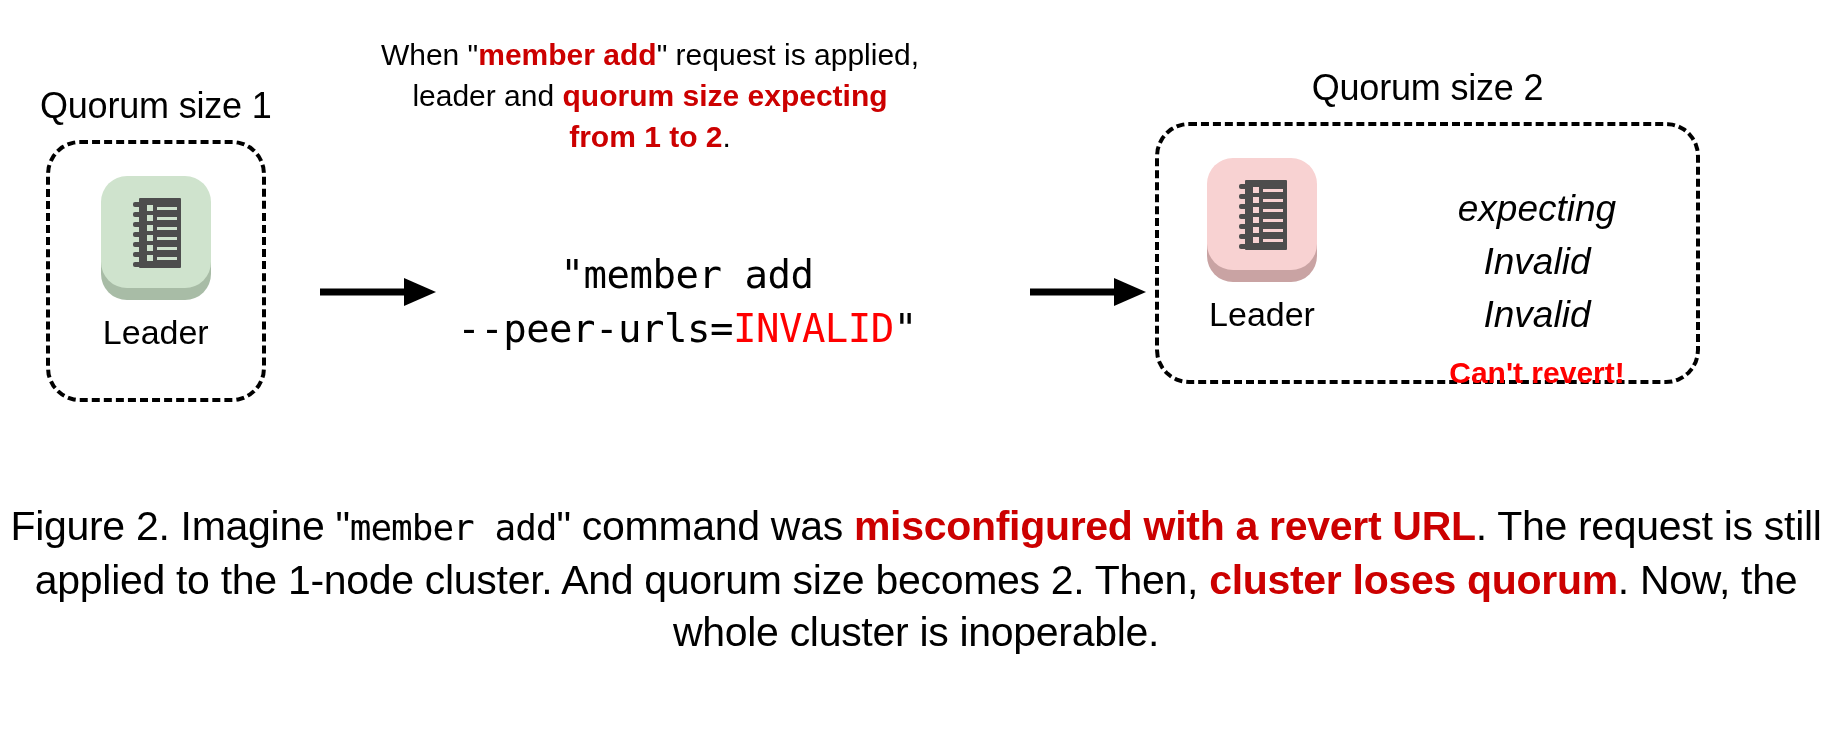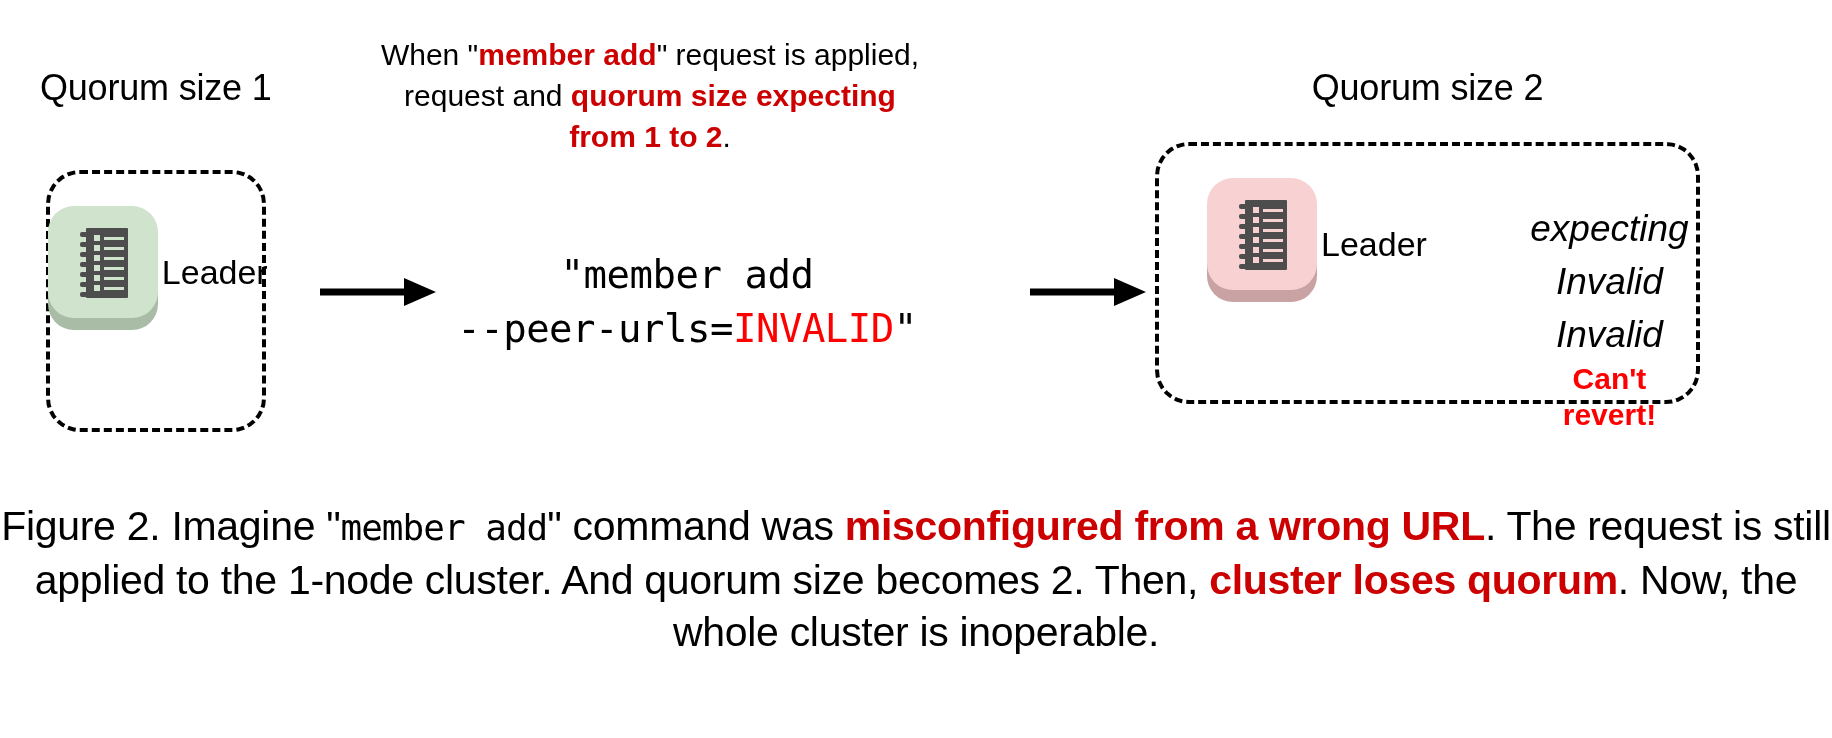--- a/index.html
+++ b/index.html
@@ -45,38 +45,38 @@
   .cluster-box {
     border: 4px dashed #000000;
     border-radius: 34px;
     box-sizing: border-box;
     display: flex;
     flex-direction: row;
     align-items: flex-start;
     justify-content: center;
   }
 
-  #cluster-left  { left: 40px;  top: 66px; gap: 48px; }
+  #cluster-left  { left: 40px;  top: 84px; }
   #cluster-left .cluster-box {
     width: 220px;
     height: 262px;
     padding-top: 28px;
   }
-  #cluster-right { left: 1155px; top: 66px; gap: 20px; }
+  #cluster-right { left: 1155px; top: 66px; }
   #cluster-right .cluster-box {
     width: 545px;
     height: 262px;
     padding-top: 22px;
     justify-content: flex-start;
   }
 
   
   .node {
     display: flex;
-    flex-direction: row;
+    flex-direction: column;
     align-items: center;
   }
   #cluster-right .node { margin-left: 44px; margin-top: 6px; }
 
   .node-label {
     font-size: 34px;
     line-height: 40px;
     margin-top: 10px;
   }
 
@@ -137,20 +137,21 @@
     margin-top: 34px;
     text-align: center;
     width: 240px;
   }
   .expect-line {
     font-style: italic;
     font-size: 37px;
     line-height: 53px;
   }
   #cant-revert {
+    margin-top: 14px;
     font-size: 30px;
     font-weight: bold;
     color: #FF0000;
     line-height: 36px;
   }
 
   
   #caption {
     position: absolute;
     left: 0;
@@ -168,21 +169,21 @@
 </head>
 <body>
 
 <div id="diagram">
 
   <div id="top-note">
     <div>
       <span>When "</span><span class="red-b">member add</span><span>" request is applied,</span>
     </div>
     <div>
-      <span>request and </span><span class="red-b">quorum size expecting</span>
+      <span>leader and </span><span class="red-b">quorum size expecting</span>
     </div>
     <div>
       <span class="red-b">from 1 to 2</span><span>.</span>
     </div>
   </div>
 
   <div class="cluster" id="cluster-left">
     <div class="cluster-title">Quorum size 1</div>
     <div class="cluster-box">
       <div class="node">
@@ -277,14 +278,14 @@
         <div class="expect-line">expecting</div>
         <div class="expect-line">Invalid</div>
         <div class="expect-line">Invalid</div>
         <div id="cant-revert">Can't revert!</div>
       </div>
     </div>
   </div>
 </div>
 
 <div id="caption">
-  <span class="italic">Figure 2.</span><span> Imagine "</span><span class="mono">member add</span><span>" command was </span><span class="red-b">misconfigured from a wrong URL</span><span>. The request is still applied to the 1-node cluster. And quorum size becomes 2. Then, </span><span class="red-b">cluster loses quorum</span><span>. Now, the whole cluster is inoperable.</span>
+  <span class="italic">Figure 2.</span><span> Imagine "</span><span class="mono">member add</span><span>" command was </span><span class="red-b">misconfigured with a revert URL</span><span>. The request is still applied to the 1-node cluster. And quorum size becomes 2. Then, </span><span class="red-b">cluster loses quorum</span><span>. Now, the whole cluster is inoperable.</span>
 </div>
 
 </body></html>

